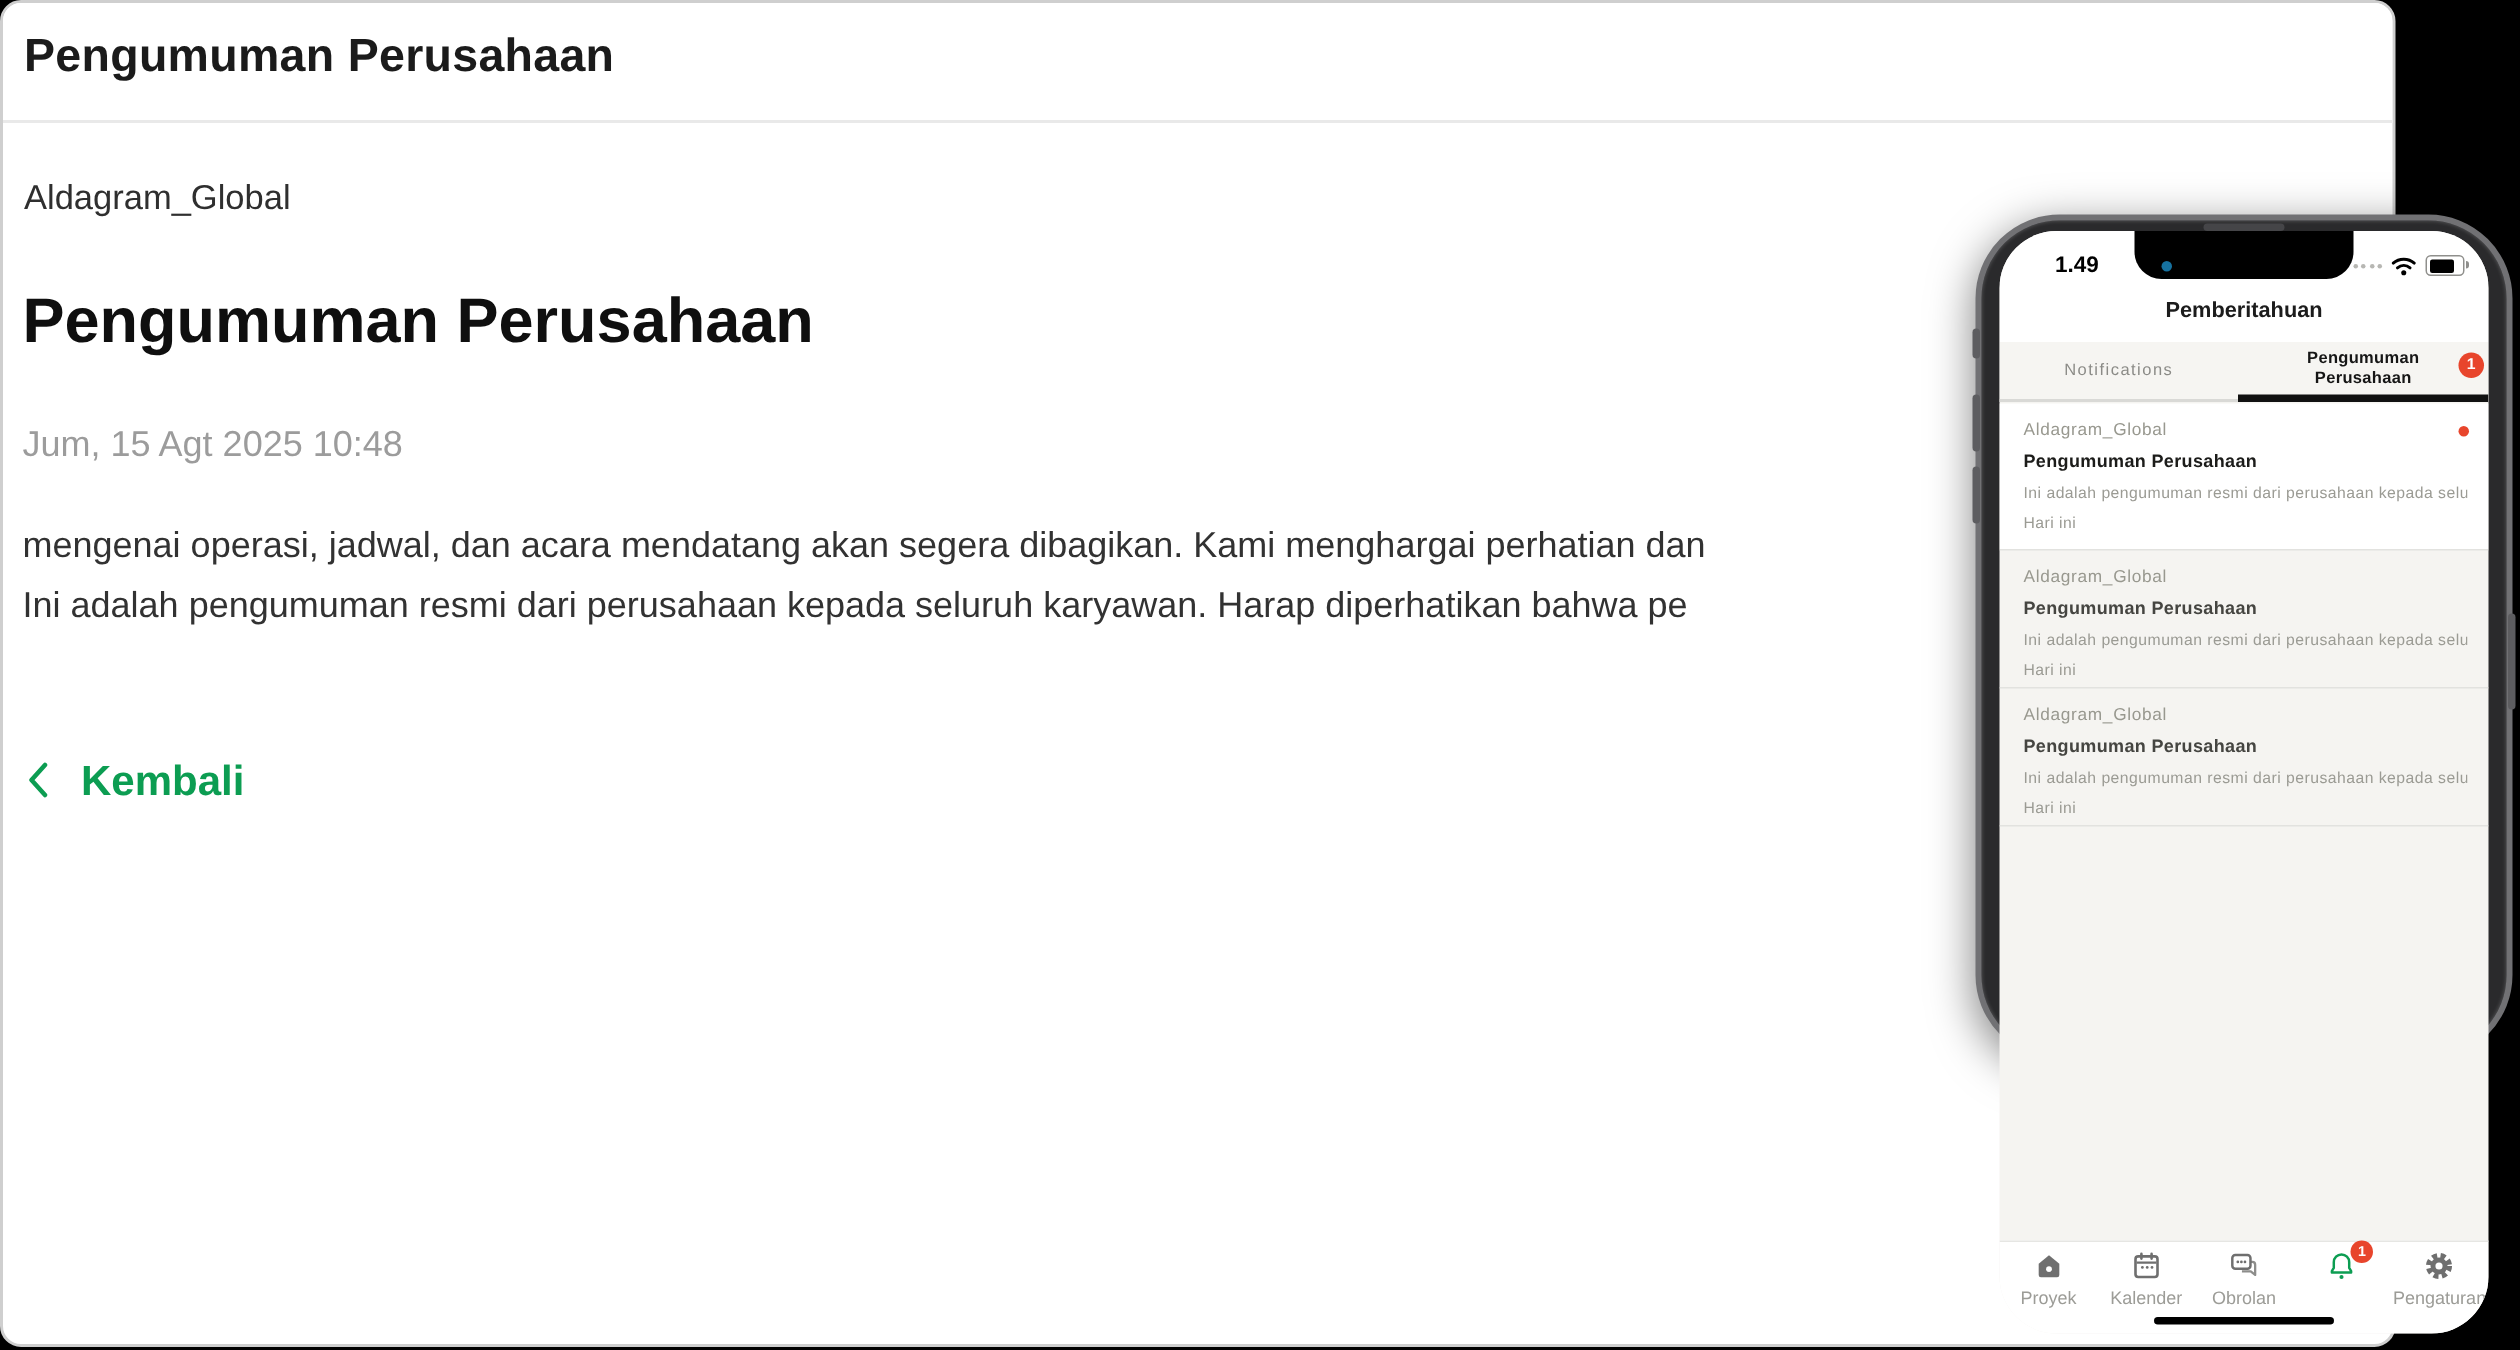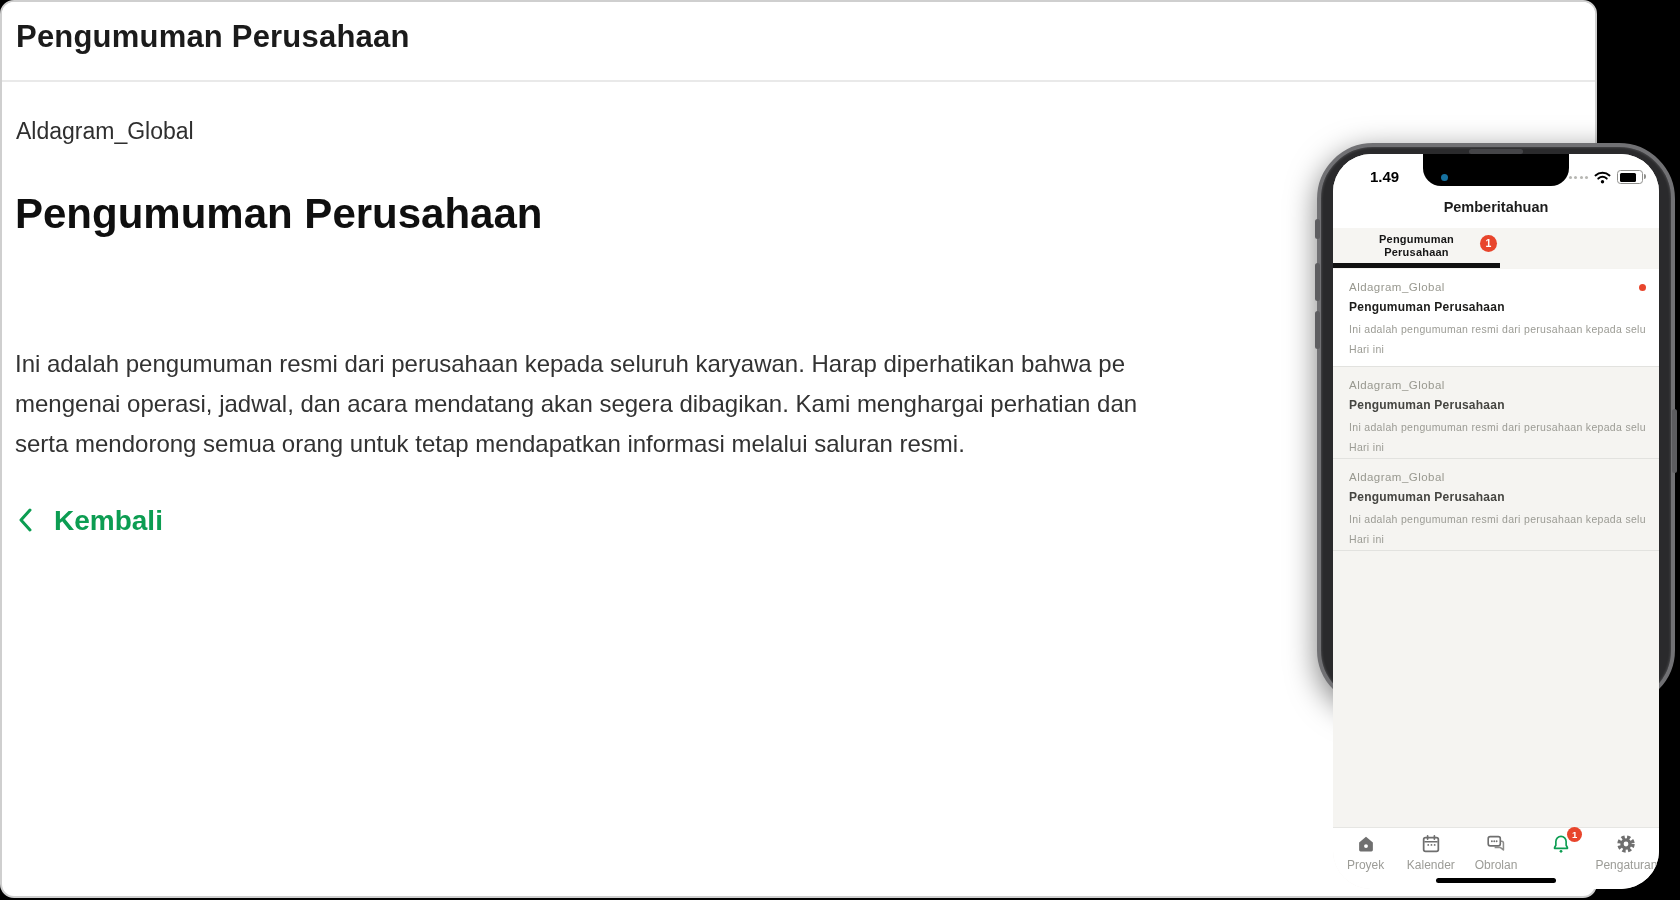--- a/index.html
+++ b/index.html
@@ -87,24 +87,24 @@
 <body>
 
 <div class="stage">
 
   <div class="card">
     <div class="card-header">
       <div class="title">Pengumuman Perusahaan</div>
     </div>
     <div class="org">Aldagram_Global</div>
     <div class="article-title">Pengumuman Perusahaan</div>
+    <div class="date">Jum, 15 Agt 2025 10:48</div>
     <div class="para">
+      <div>mengenai operasi, jadwal, dan acara mendatang akan segera dibagikan. Kami menghargai perhatian dan</div>
       <div>Ini adalah pengumuman resmi dari perusahaan kepada seluruh karyawan. Harap diperhatikan bahwa pe</div>
-      <div>mengenai operasi, jadwal, dan acara mendatang akan segera dibagikan. Kami menghargai perhatian dan</div>
-      <div>serta mendorong semua orang untuk tetap mendapatkan informasi melalui saluran resmi.</div>
     </div>
     <div class="back">
       <span style="display:flex;">
         <svg width="24" height="30" viewBox="0 0 24 30">
             <path d="M16 5 L7 15 L16 25" fill="none" stroke="#0c9d52" stroke-width="3" stroke-linecap="round" stroke-linejoin="round"></path>
           </svg>
       </span>
       <span class="lbl">Kembali</span>
     </div>
   </div>
@@ -139,20 +139,23 @@
         </span>
         <span class="battery">
             <span class="fill"></span>
             <span class="nub"></span>
           </span>
       </div>
 
       <div class="nav-title">Pemberitahuan</div>
 
       <div class="tabs">
+        <div class="tab tab-left">
+          <span class="t">Notifications</span>
+        </div>
         <div class="tab tab-right">
           <span class="t">Pengumuman Perusahaan</span>
           <span class="tab-badge">1</span>
         </div>
       </div>
 
       <div class="list">
         <div class="notif n1">
           <div class="n-src">Aldagram_Global</div>
           <div class="n-title">Pengumuman Perusahaan</div>

